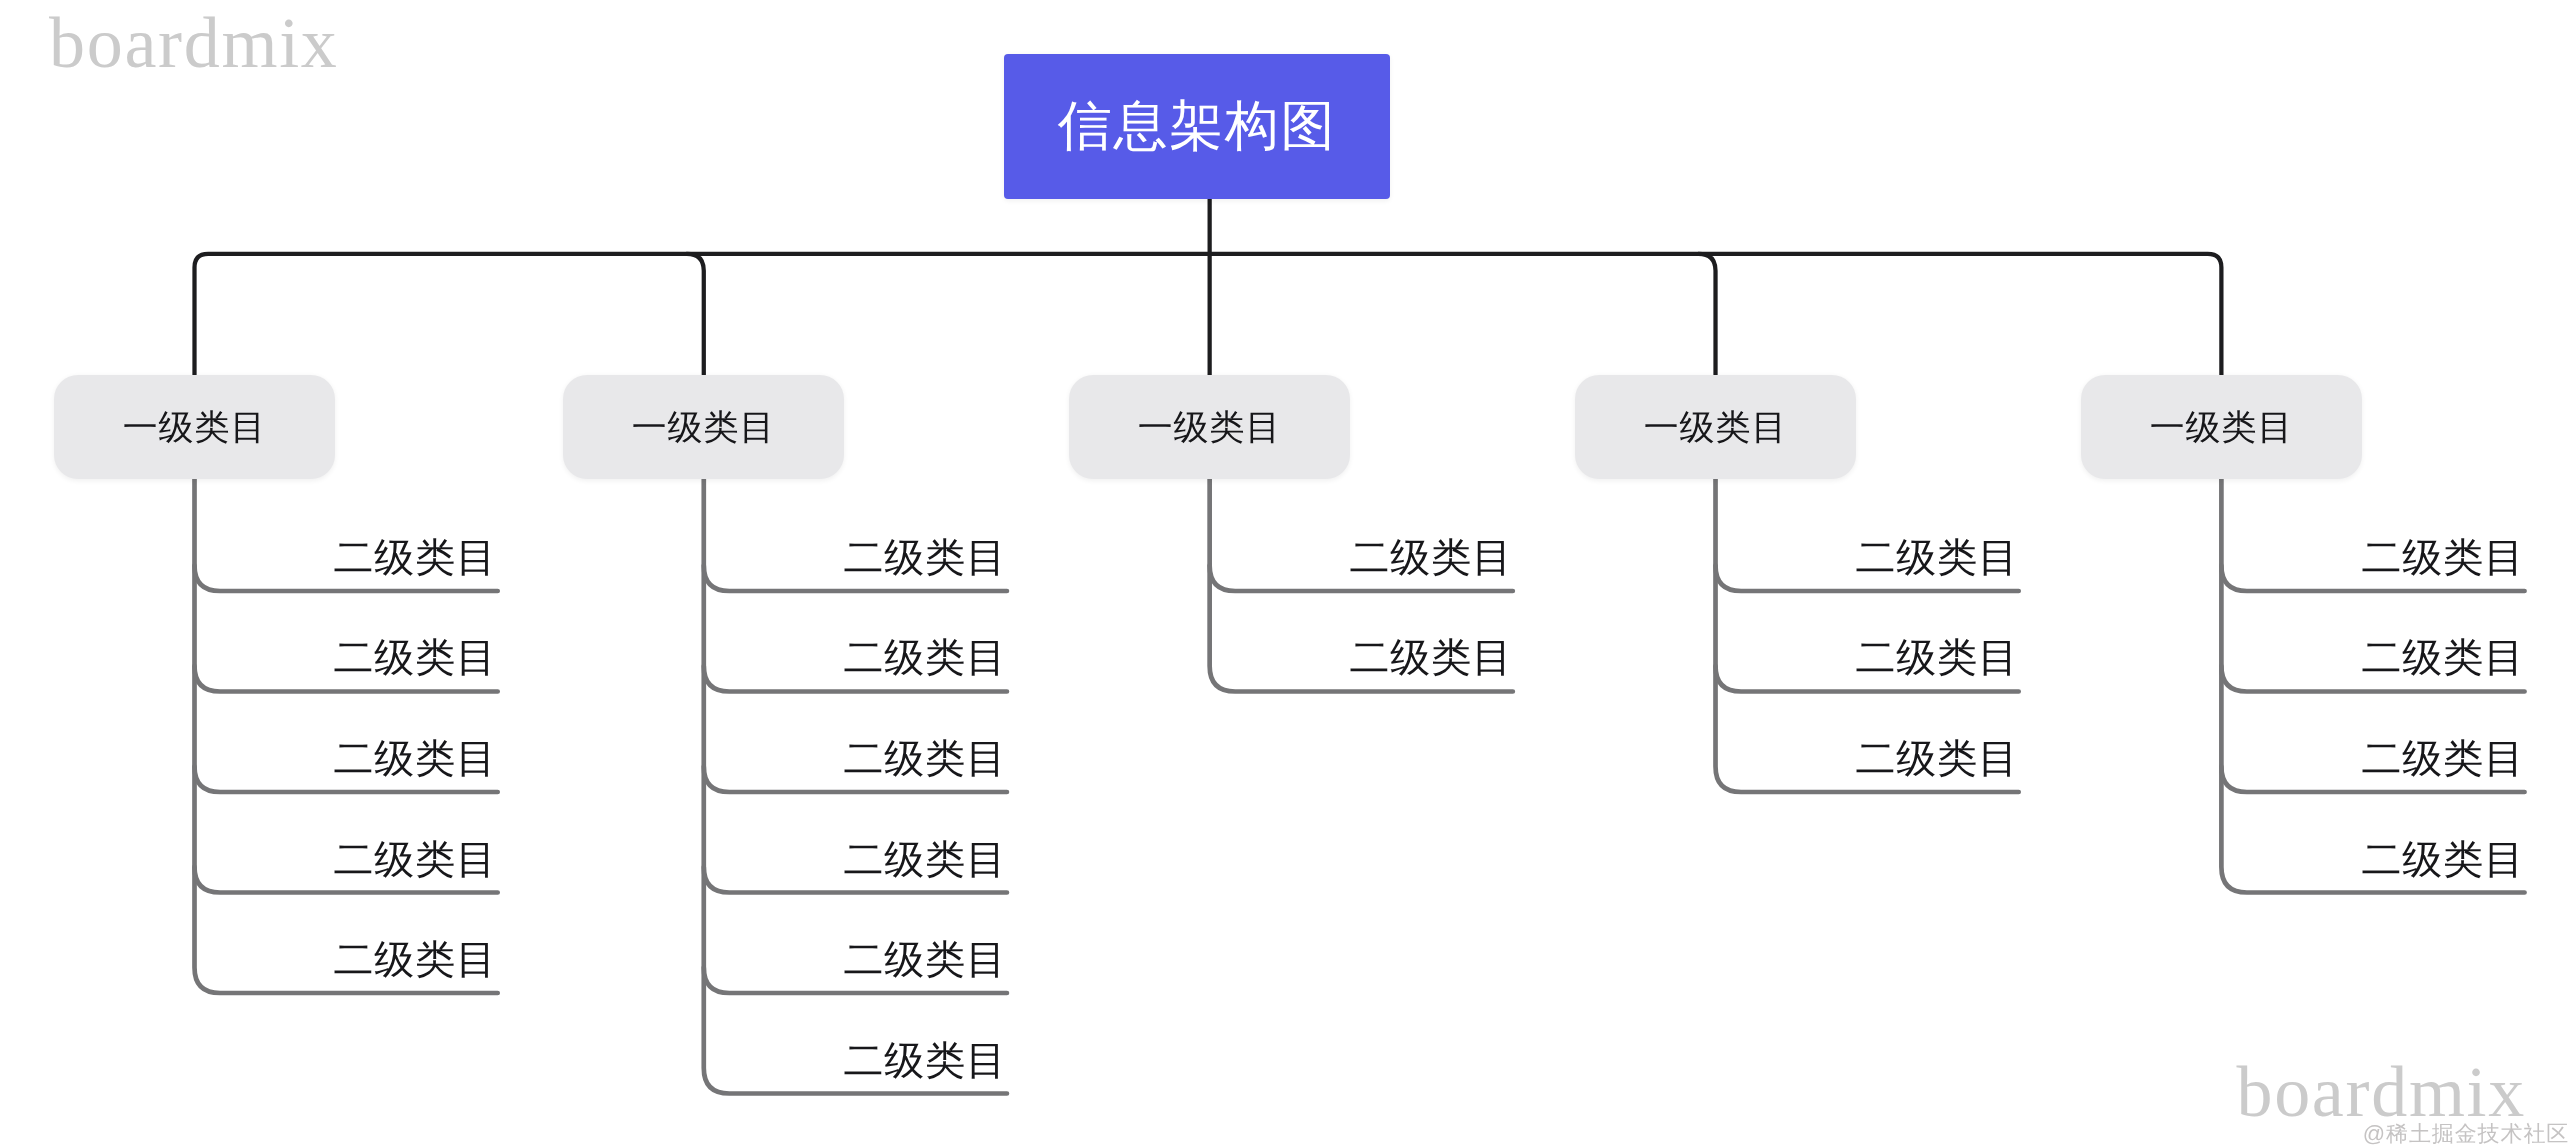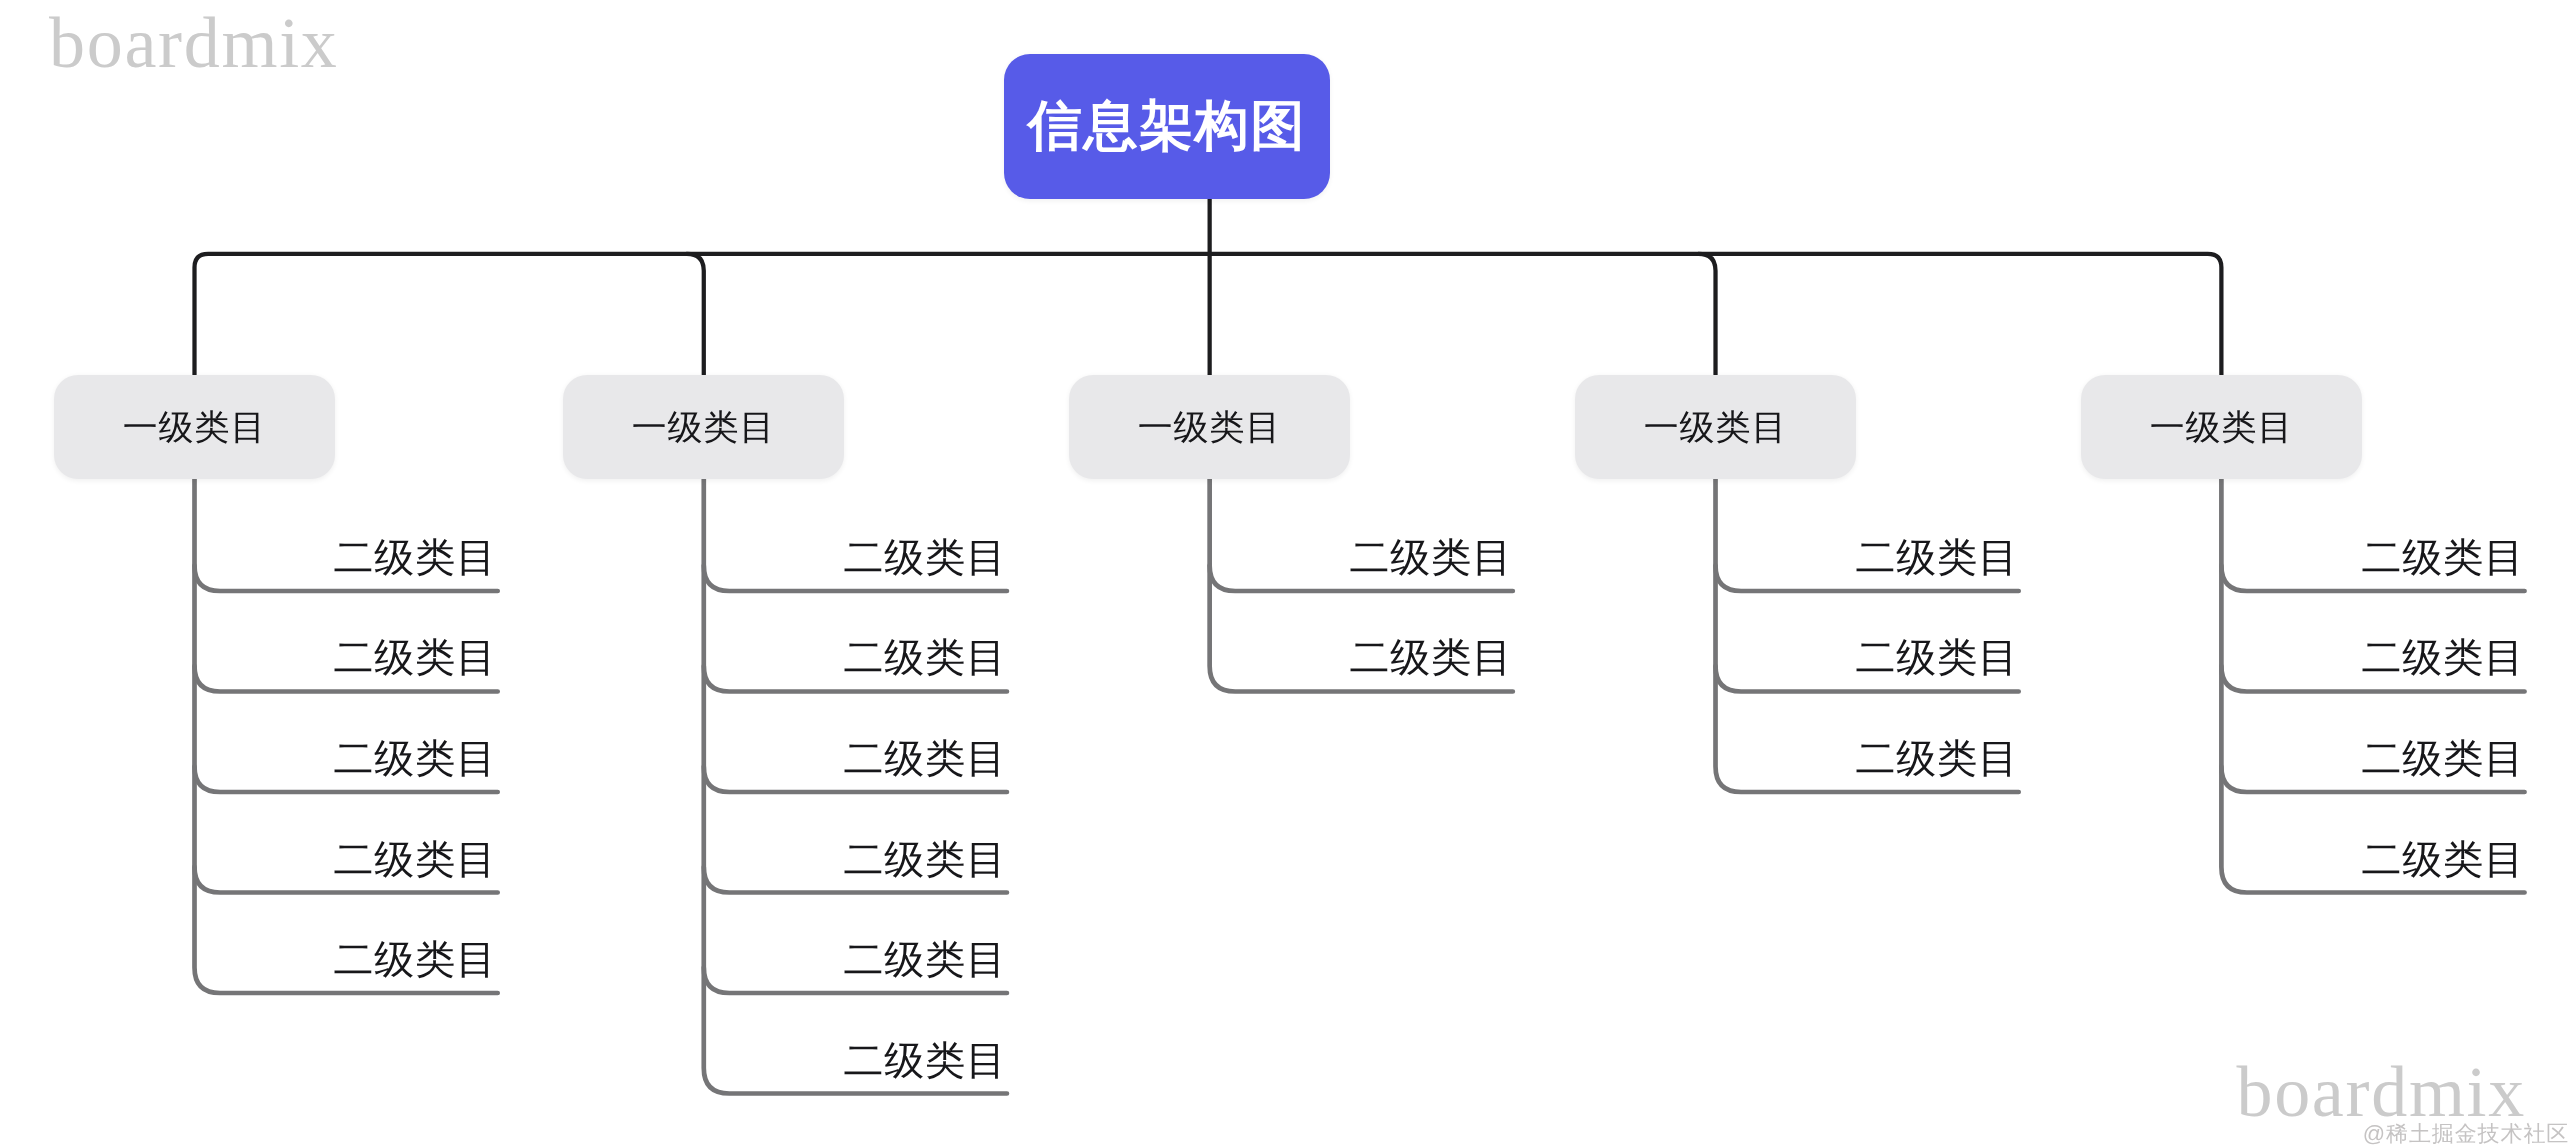--- a/index.html
+++ b/index.html
@@ -24,23 +24,23 @@
   .credit{
     position:absolute; right:6.8px; bottom:1.7px;
     color:var(--credit); font-size:22px; letter-spacing:0.9px; line-height:1.1;margin-left:40px;
   }
   #edges{ position:absolute; left:0; top:0; }
   .node{
     position:absolute; display:flex; align-items:center; justify-content:center;
     box-sizing:border-box; box-shadow:0 1.7px 5.1px rgba(0,0,0,0.06);
   }
   #root-node{
-    left:1004px; top:54px; width:326px; height:145px;
+    left:1004px; top:54px; width:386px; height:145px;
     background:var(--root-fill); color:var(--root-text);
-    border-radius:26px; font-size:54px; font-weight:700; letter-spacing:1.7px;
+    border-radius:4px; font-size:54px; font-weight:400; letter-spacing:1.7px;
   }
   .level1{
     width:281px; height:104px; top:375px;
     background:var(--node-fill); color:var(--node-text);
     border-radius:24px; font-size:35px; font-weight:400; letter-spacing:0.9px;
   }
   .level2{
     position:absolute; height:44px; line-height:44px;
     text-align:right; color:var(--node-text);
     font-size:40px; font-weight:400; letter-spacing:0.9px;

